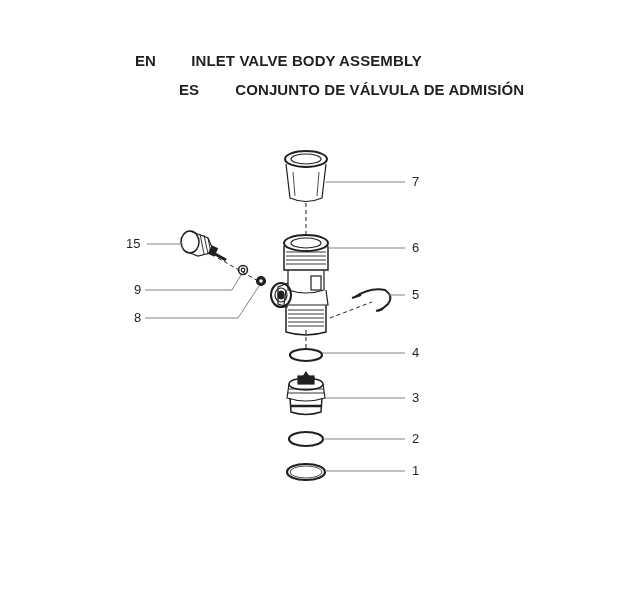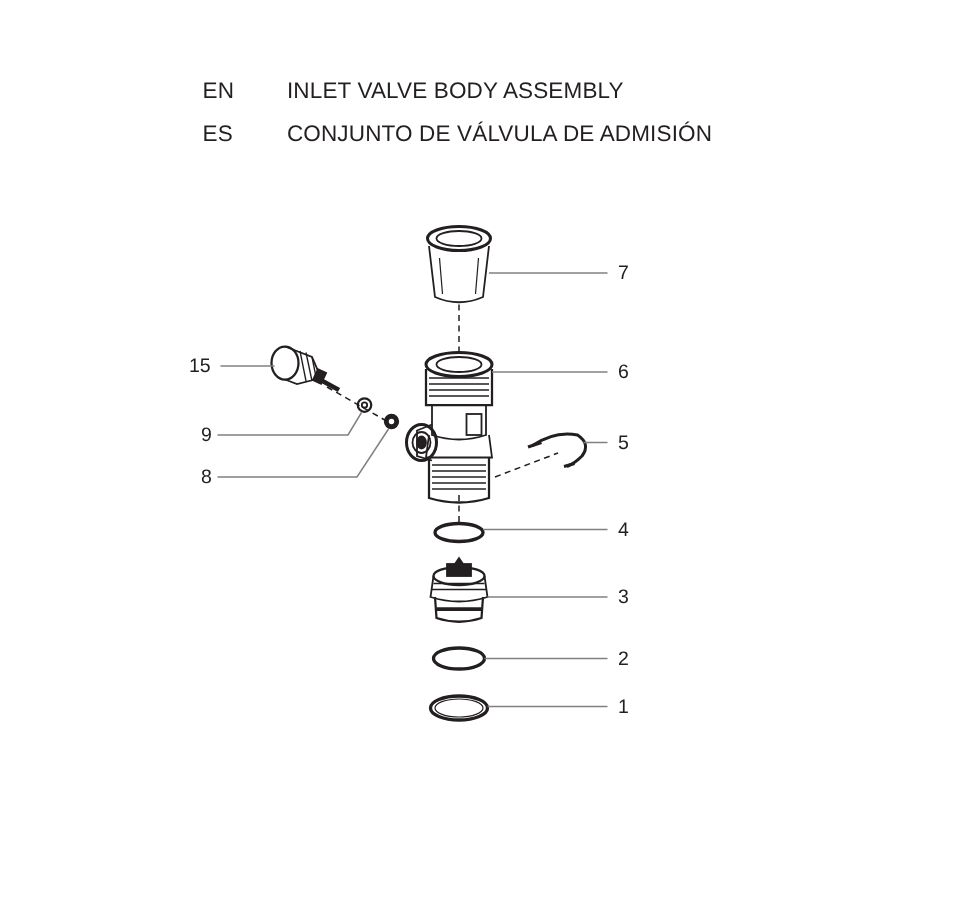--- a/index.html
+++ b/index.html
@@ -1,21 +1,21 @@
 <!DOCTYPE html>
 <html><head>
   <meta charset="utf-8">
   <style>
     html, body { margin: 0; padding: 0; background: #ffffff; }
     body { width: 635px; height: 598px; position: relative; overflow: hidden;
            font-family: "Liberation Sans", "DejaVu Sans", sans-serif; }
-    .title-row { position: absolute; left: 135px; font-weight: normal; font-size: 15px; color: #231f20; letter-spacing: 0.1px; }
+    .title-row { position: absolute; left: 135px; font-weight: bold; font-size: 15px; color: #231f20; letter-spacing: 0.1px; }
     .title-row .lang { display: inline-block; width: 52px; }
     #row-en { top: 52px; }
-    #row-es { top: 81px; }
+    #row-es { top: 81px; margin-left: 44px; }
     .callout { position: absolute; font-size: 13px; color: #231f20; line-height: 14px; }
     svg#diagram { position: absolute; left: 0; top: 0; }
   </style>
 </head>
 <body>
 
 <div class="title-row" id="row-en">
   <span class="lang">EN</span>
   <span>INLET VALVE BODY ASSEMBLY</span>
 </div>

